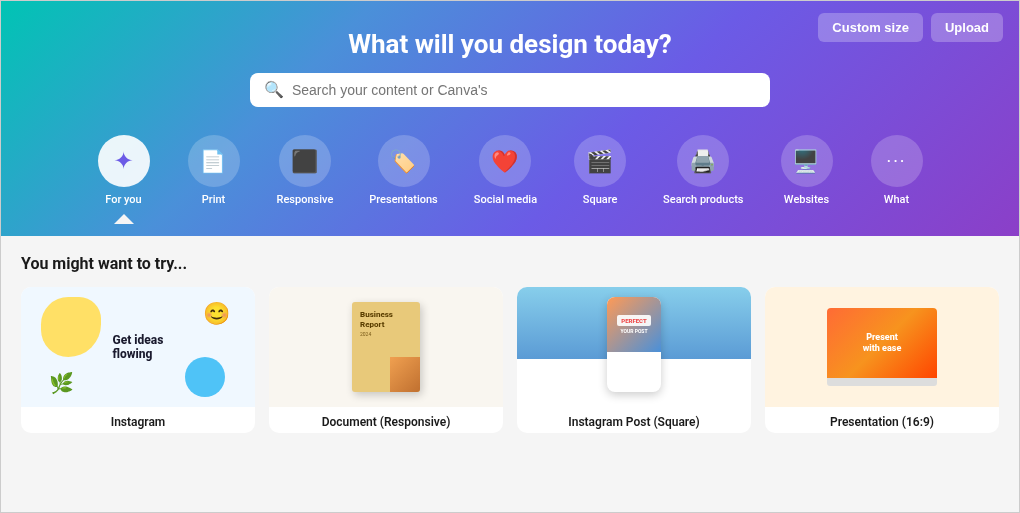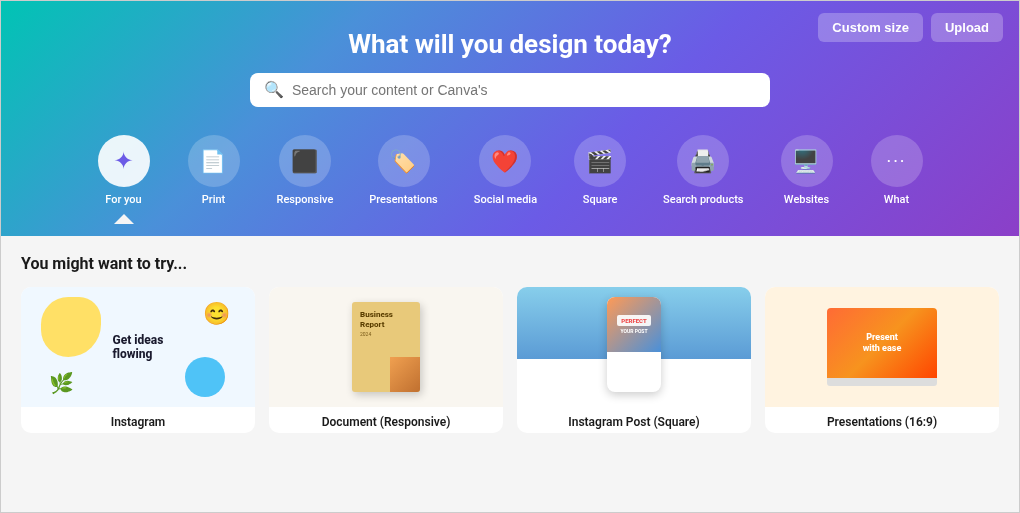--- a/index.html
+++ b/index.html
@@ -447,18 +447,18 @@
 
       <div class="card">
         <div class="card-thumb thumb-pres">
           <div class="pres-laptop">
             <div class="pres-screen">
               <div class="pres-text">Present<br>with ease</div>
             </div>
             <div class="pres-base"></div>
           </div>
         </div>
-        <div class="card-label">Presentations (16:9)</div>
+        <div class="card-label">Presentation (16:9)</div>
       </div>
 
     </div>
   </div>
 </div>
 
 </body></html>

